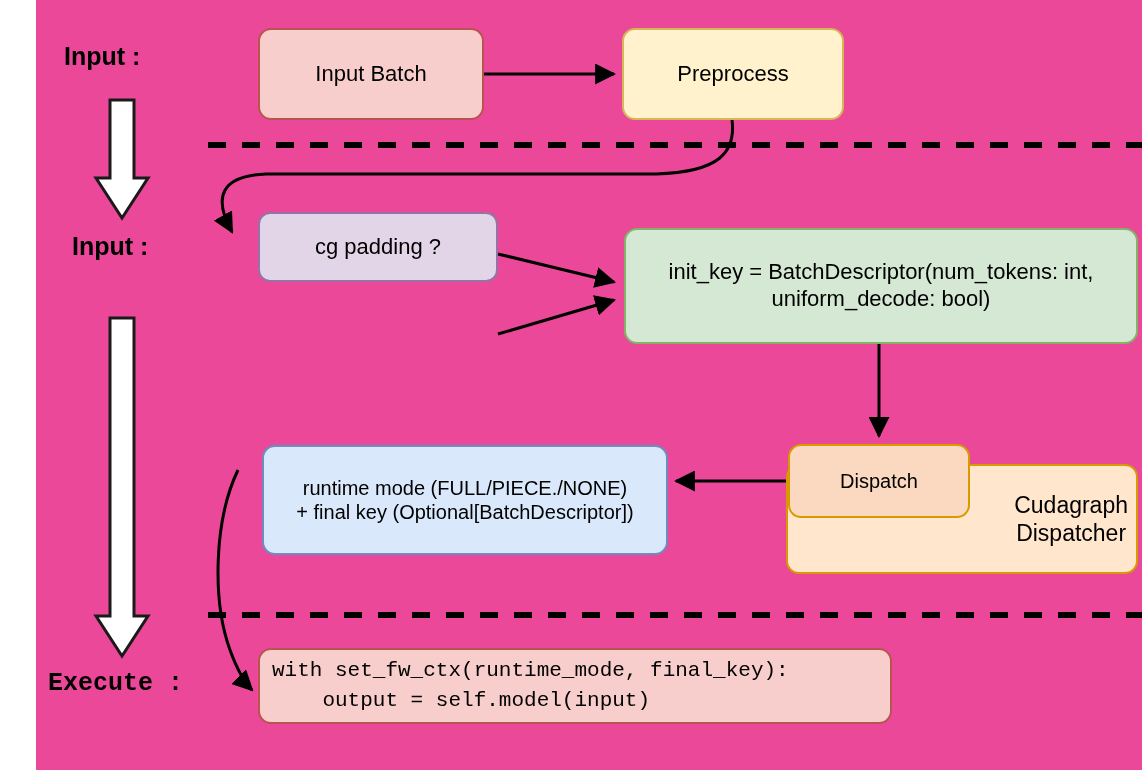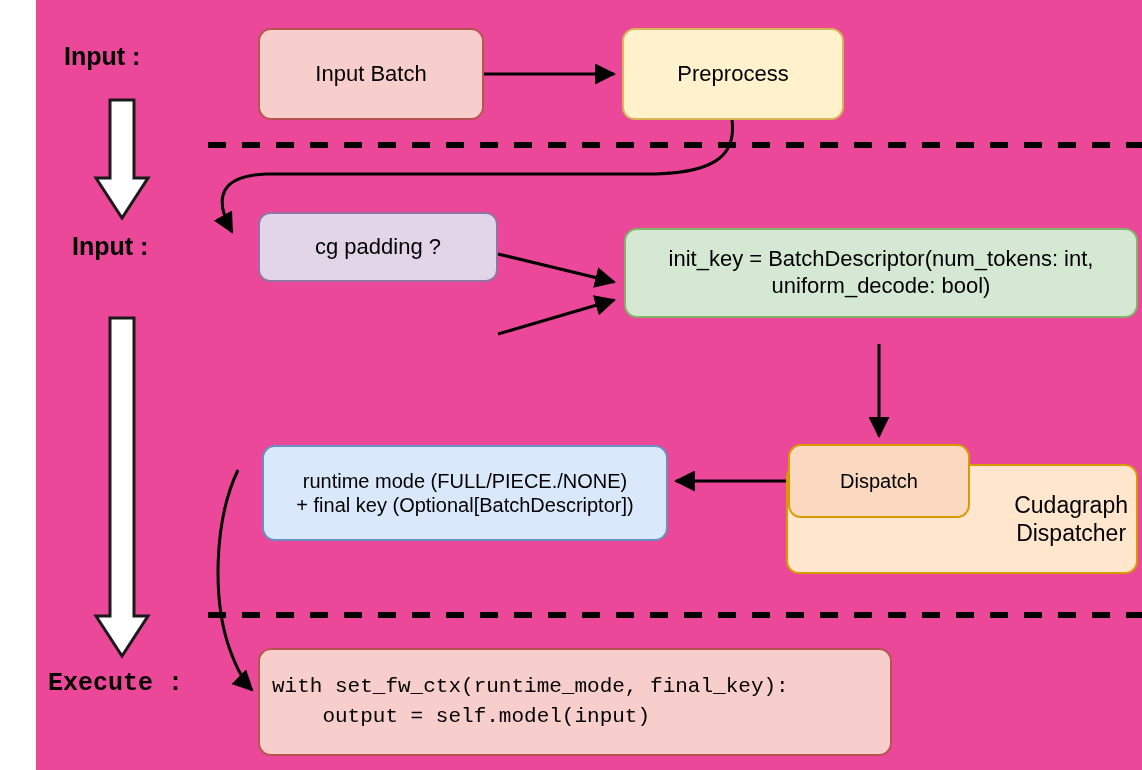--- a/index.html
+++ b/index.html
@@ -108,37 +108,37 @@
 
   <div class="node node-yellow" style="left:586px; top:28px; width:222px; height:92px; font-size:22px;">
     <span class="label">Preprocess</span>
   </div>
 
   <div class="node node-purple" style="left:222px; top:212px; width:240px; height:70px; font-size:22px;border-radius:12px;">
     <span class="label">cg padding ?</span>
   </div>
 
 
-  <div class="node node-green" style="left:588px; top:228px; width:514px; height:90px; font-size:22px;">
+  <div class="node node-green" style="left:588px; top:228px; width:514px; height:116px; font-size:22px;">
     <span class="label">init_key = BatchDescriptor(num_tokens: int,
 uniform_decode: bool)</span>
   </div>
 
   <div class="node node-orange-outer" style="left:750px; top:464px; width:352px; height:110px; font-size:23px; justify-content:flex-end; ">
     <span class="label">Cudagraph
 Dispatcher</span>
   </div>
 
   <div class="node node-orange-inner" style="left:752px; top:444px; width:182px; height:74px; font-size:20px;">
     <span class="label">Dispatch</span>
   </div>
 
-  <div class="node node-blue" style="left:226px; top:445px; width:406px; height:96px; font-size:20px;">
+  <div class="node node-blue" style="left:226px; top:445px; width:406px; height:110px; font-size:20px;">
     <span class="label">runtime mode (FULL/PIECE./NONE)
 + final key (Optional[BatchDescriptor])</span>
   </div>
 
-  <div class="node node-pink code-node" style="left:222px; top:648px; width:634px; height:108px;">
+  <div class="node node-pink code-node" style="left:222px; top:648px; width:634px; height:76px;">
     <span class="label">with set_fw_ctx(runtime_mode, final_key):
     output = self.model(input)</span>
   </div>
 
 </div>
 
 </body></html>

